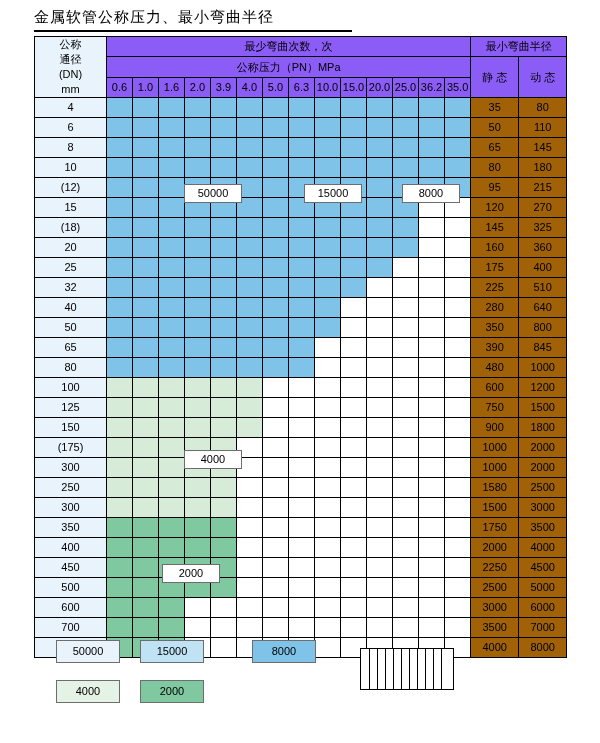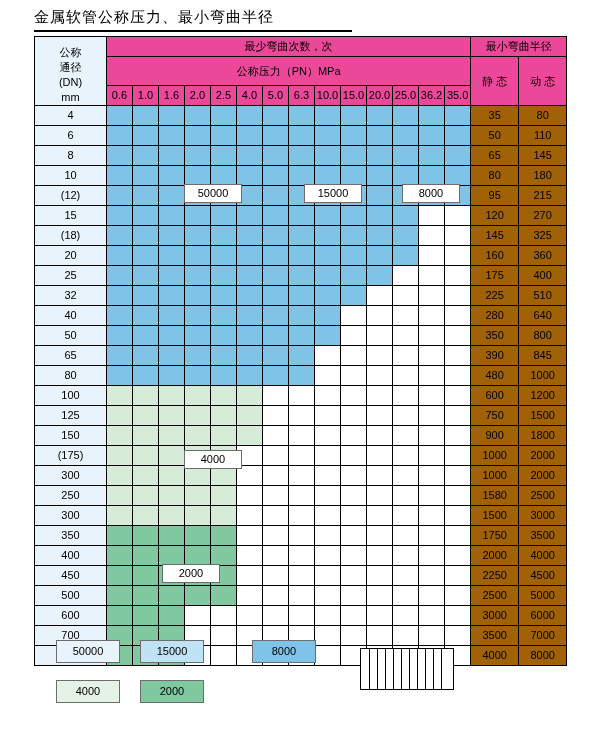--- a/index.html
+++ b/index.html
@@ -34,21 +34,21 @@
     padding:0;
     text-align:center;
     vertical-align:middle;
     font-size:11px;
     font-weight:normal;
     height:19px;
     line-height:19px;
     overflow:hidden;
     white-space:nowrap;
   }
-  .hdr{background:#ec4899;margin-left:12px;}
+  .hdr{background:#8b5cf6;margin-left:12px;}
   .hdr-dn{background:#e8f3fb;}
   .rowlabel{background:#e8f3fb;height:19px;}
   .radius{background:#a16207;}
   
   .c-blue{background:#7fc4e8;}
   .c-green{background:#7fc8a0;}
   .c-green2{background:#d6ecd8;}
   .c-empty{background:#ffffff;}
   
   .ovl{
@@ -98,41 +98,41 @@
   <table class="main">
     <colgroup>
       <col style="width:72px">
       <col span="14" style="width:26px">
       <col style="width:48px">
       <col style="width:48px">
     </colgroup>
     <tbody>
       <tr>
         <td class="hdr-dn" rowspan="3">
-          <div style="line-height:15px;padding-top:8px;">
+          <div style="line-height:15px;padding-top:0;">
             <div>公称</div>
             <div>通径</div>
             <div>(DN)</div>
             <div>mm</div>
           </div>
         </td>
         <td class="hdr" colspan="14">最少弯曲次数，次</td>
         <td class="hdr" colspan="2">最小弯曲半径</td>
       </tr>
       <tr>
         <td class="hdr" colspan="14">公称压力（PN）MPa</td>
         <td class="hdr" rowspan="2">静 态</td>
         <td class="hdr" rowspan="2">动 态</td>
       </tr>
       <tr id="pressure-cols-row">
           <td class="hdr">0.6</td>
           <td class="hdr">1.0</td>
           <td class="hdr">1.6</td>
           <td class="hdr">2.0</td>
-          <td class="hdr">2.5</td>
+          <td class="hdr">3.9</td>
           <td class="hdr">4.0</td>
           <td class="hdr">5.0</td>
           <td class="hdr">6.3</td>
           <td class="hdr">10.0</td>
           <td class="hdr">15.0</td>
           <td class="hdr">20.0</td>
           <td class="hdr">25.0</td>
           <td class="hdr">36.2</td>
           <td class="hdr">35.0</td>
         </tr>

